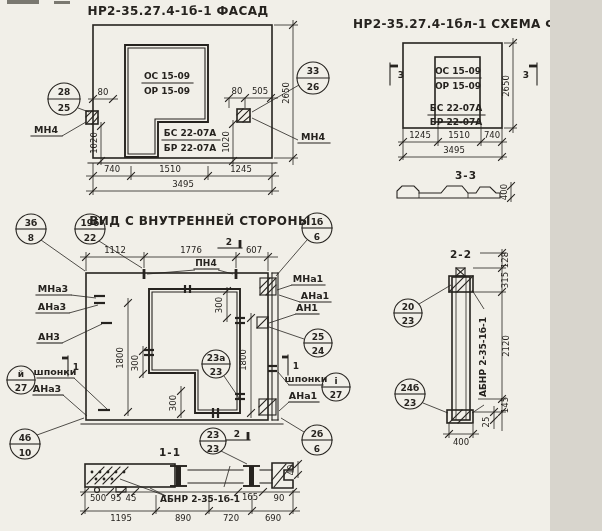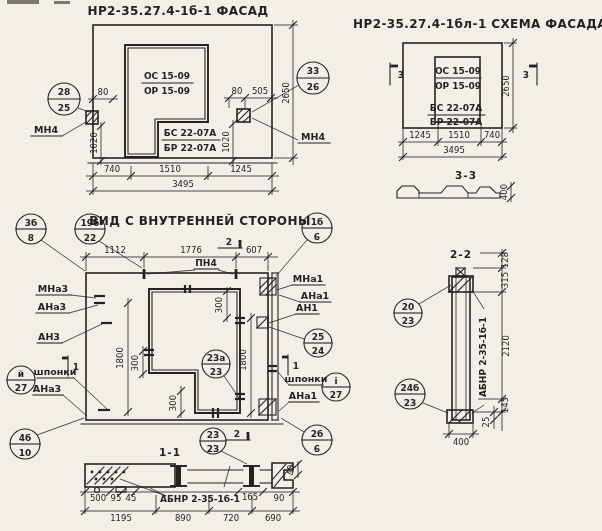--- a/index.html
+++ b/index.html
@@ -1,16 +1,16 @@
 <!DOCTYPE html>
 <html><head>
 <meta charset="utf-8">
 <style>
   html,body{margin:0;padding:0;background:#d8d5cd;}
-  .stage{position:relative;width:602px;height:531px;background:#f1efe8;overflow:hidden;
+  .stage{position:relative;width:550px;height:531px;background:#f1efe8;overflow:hidden;
          font-family:"DejaVu Sans",sans-serif;}
   svg{display:block;color:#26231f;}
   .s{stroke:currentColor;stroke-width:1.1;fill:none;stroke-linecap:square;}
   .s08{stroke:currentColor;stroke-width:0.8;fill:none;}
   .s15{stroke:currentColor;stroke-width:1.6;fill:none;}
   .s18{stroke:currentColor;stroke-width:1.9;fill:none;}
   .s2{stroke:currentColor;stroke-width:2.2;fill:none;stroke-linecap:butt;}
   .s25{stroke:currentColor;stroke-width:2.8;fill:none;stroke-linecap:butt;}
   .fl{fill:currentColor;stroke:none;}
   text{fill:currentColor;stroke:none;text-anchor:middle;}

